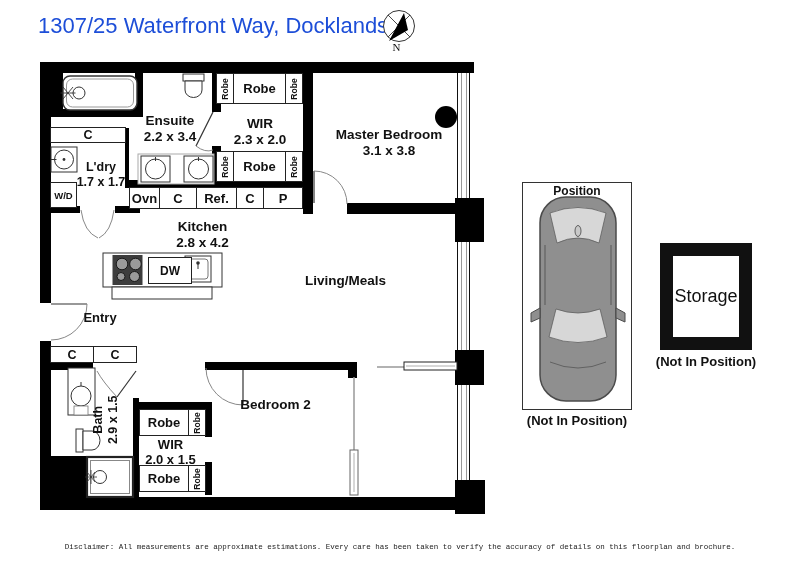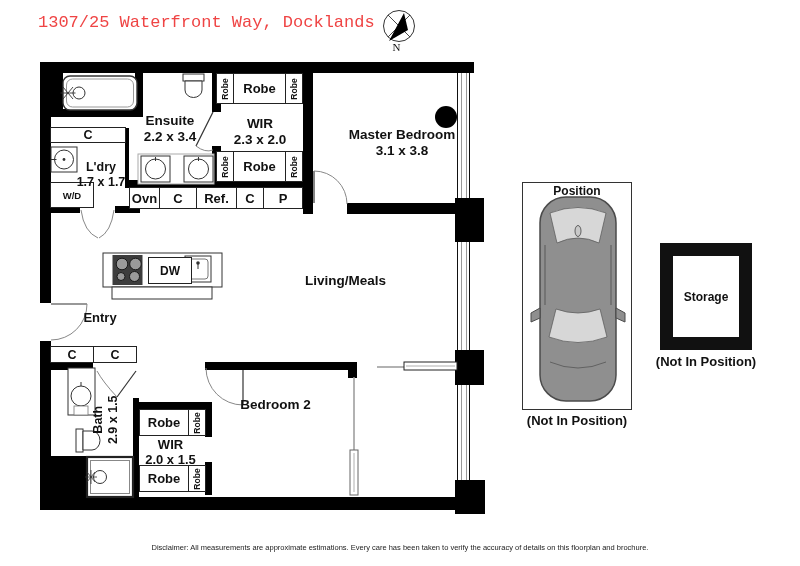--- a/index.html
+++ b/index.html
@@ -8,24 +8,24 @@
   .wall{position:absolute;background:#000}
   .lbl{position:absolute;text-align:center;font-weight:600;font-size:13.5px;line-height:1.18;color:#111}
   .lbl .dim{font-weight:600}
   .box{position:absolute;border:1px solid #222;background:#fff;box-sizing:border-box;
     display:flex;align-items:center;justify-content:center;font-weight:600;font-size:12.5px;color:#111}
   .vbox span{transform:rotate(-90deg);font-size:8.5px;white-space:nowrap;font-weight:600}
   .win{position:absolute;left:457px;width:13px;background:#fff;box-sizing:border-box;
     border-left:1.5px solid #111;border-right:1.5px solid #111}
   .win i{position:absolute;top:0;bottom:0;width:1px;background:#999}
   .ov{position:absolute;left:0;top:0;pointer-events:none}
-  .title{position:absolute;font-family:Liberation Mono, monospace;font-size:17px;color:#ef4444;white-space:nowrap}
+  .title{position:absolute;font-family:Liberation Sans, sans-serif;font-size:22px;color:#1d4ed8;white-space:nowrap}
   .note{position:absolute;text-align:center;font-weight:600;font-size:13px}
   .disc{position:absolute;left:0;top:543px;width:800px;text-align:center;
-    font-family:Liberation Sans, sans-serif;font-size:7.5px;color:#222}
+    font-family:Liberation Mono, monospace;font-size:7.5px;color:#222}
   .rot{transform:rotate(-90deg);transform-origin:50% 50%}
   .nlbl{position:absolute;font-family:"Liberation Serif",serif;font-size:11px;text-align:center}
 </style>
 </head>
 <body>
 
 <div id="stage">
 
   <div class="title" style="left:38px;top:13px">1307/25 Waterfront Way, Docklands</div>
 
@@ -193,21 +193,21 @@
       <path d="M616 308 L625 313 L625 322 L616 318 Z" fill="#8f8f8f" stroke="#4b4b4b" stroke-width="1"></path>
       <path d="M550 362 Q578 374 606 362" fill="none" stroke="#555" stroke-width="0.8"></path>
     </g>
   </svg>
 
   <div class="nlbl" style="left:389px;top:41px;width:15px">N</div>
 
   <div class="box" style="left:50px;top:127px;width:76px;height:16px">
       <span>C</span>
     </div>
-  <div class="box" style="left:50px;top:182px;width:44px;height:26px;font-size:9.5px">
+  <div class="box" style="left:50px;top:182px;width:27px;height:26px;font-size:9.5px">
       <span>W/D</span>
     </div>
   <div class="box" style="left:148px;top:257px;width:44px;height:27px;font-size:12px">
       <span>DW</span>
     </div>
 
   <div class="box" style="left:129px;top:187px;width:31px;height:22px;font-size:13px">
       <span>Ovn</span>
     </div>
   <div class="box" style="left:159px;top:187px;width:38px;height:22px;font-size:13px">
@@ -263,28 +263,32 @@
     </div>
 
   <div class="lbl" style="left:115px;top:113px;width:110px">
     <div>Ensuite</div>
       <div class="dim">2.2 x 3.4</div>
     </div>
   <div class="lbl" style="left:205px;top:116px;width:110px">
     <div>WIR</div>
       <div class="dim">2.3 x 2.0</div>
     </div>
-  <div class="lbl" style="left:323px;top:127px;width:158px">
+  <div class="lbl" style="left:310px;top:127px;width:158px">
     <div>Master Bedroom</div>
       <div class="dim">3.1 x 3.8</div>
     </div>
   <div class="lbl" style="left:64px;top:160px;width:74px;font-size:12.5px">
     <div>L'dry</div>
       <div class="dim">1.7 x 1.7</div>
     </div>
+  <div class="lbl" style="left:145px;top:219px;width:115px">
+    <div>Kitchen</div>
+      <div class="dim">2.8 x 4.2</div>
+    </div>
   <div class="lbl" style="left:283px;top:273px;width:125px">
     <div>Living/Meals</div>
     </div>
   <div class="lbl" style="left:70px;top:310px;width:60px;font-size:13px">
     <div>Entry</div>
     </div>
   <div class="lbl rot" style="left:78px;top:405px;width:56px;font-size:12.5px">
     <div>Bath</div>
       <div class="dim">2.9 x 1.5</div>
     </div>
@@ -294,19 +298,19 @@
   <div class="lbl" style="left:128px;top:437px;width:85px;font-size:13px">
     <div>WIR</div>
       <div class="dim">2.0 x 1.5</div>
     </div>
 
   <div style="position:absolute;left:522px;top:182px;width:110px;height:228px;border:1.5px solid #333;box-sizing:border-box"></div>
   <div class="lbl" style="left:522px;top:184px;width:110px;font-size:12px">Position</div>
   <div class="note" style="left:516px;top:413px;width:122px">(Not In Position)</div>
 
   <div style="position:absolute;left:660px;top:243px;width:92px;height:107px;border:13px solid #111;box-sizing:border-box;background:#fff;display:flex;align-items:center;justify-content:center">
-    <span style="font-weight:700;font-size:12px">Storage</span>
+    <span style="font-weight:400;font-size:18px">Storage</span>
   </div>
   <div class="note" style="left:645px;top:354px;width:122px">(Not In Position)</div>
 
   <div class="disc">Disclaimer: All measurements are approximate estimations. Every care has been taken to verify the accuracy of details on this floorplan and brochure.</div>
 
 </div>
 
 </body></html>

